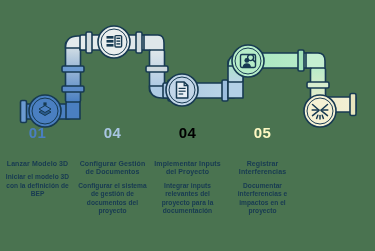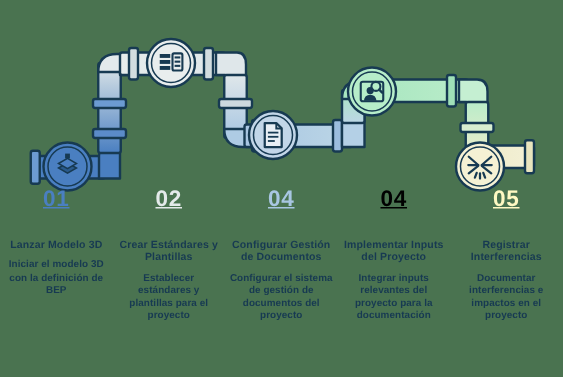--- a/index.html
+++ b/index.html
@@ -39,21 +39,20 @@
     text-align:center;
     padding:0 2px;
     box-sizing:border-box;
   }
   .step-num{
     font-size:15px;
     font-weight:bold;
     letter-spacing:0.5px;
     line-height:16px;
     margin-bottom:19px;
-    text-decoration:underline;
   }
   .step-title{
     font-size:7px;
     font-weight:bold;
     line-height:8.4px;
     color:#173a52;
     margin-bottom:5px;
     letter-spacing:0.1px;
   }
   .step-desc{
@@ -229,25 +228,20 @@
   </svg>
 
   <div class="steps">
 
     <div class="step">
       <div class="step-num" style="color:#4a7fc1">01</div>
       <div class="step-title">Lanzar Modelo 3D</div>
       <div class="step-desc">Iniciar el modelo 3D con la definición de BEP</div>
     </div>
 
-    <div class="step">
-      <div class="step-num" style="color:#e4eaea">02</div>
-      <div class="step-title">Crear Estándares y Plantillas</div>
-      <div class="step-desc">Establecer estándares y plantillas para el proyecto</div>
-    </div>
 
     <div class="step">
       <div class="step-num" style="color:#a8c6e2">04</div>
       <div class="step-title">Configurar Gestión de Documentos</div>
       <div class="step-desc">Configurar el sistema de gestión de documentos del proyecto</div>
     </div>
 
     <div class="step">
       <div class="step-num" style="color:#000000">04</div>
       <div class="step-title">Implementar Inputs del Proyecto</div>

